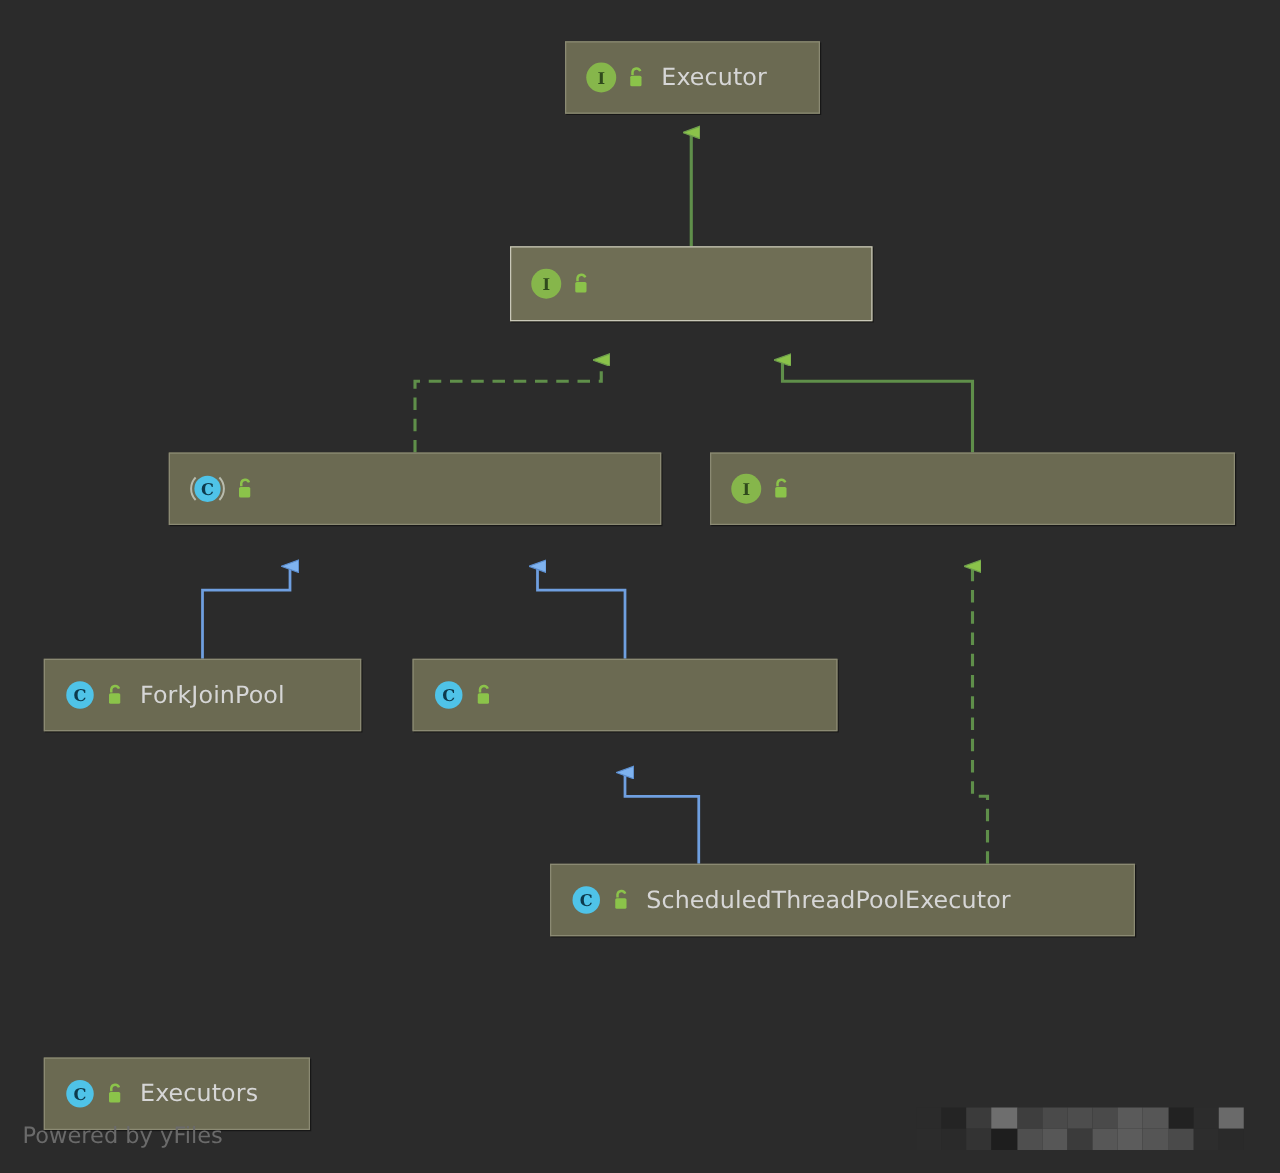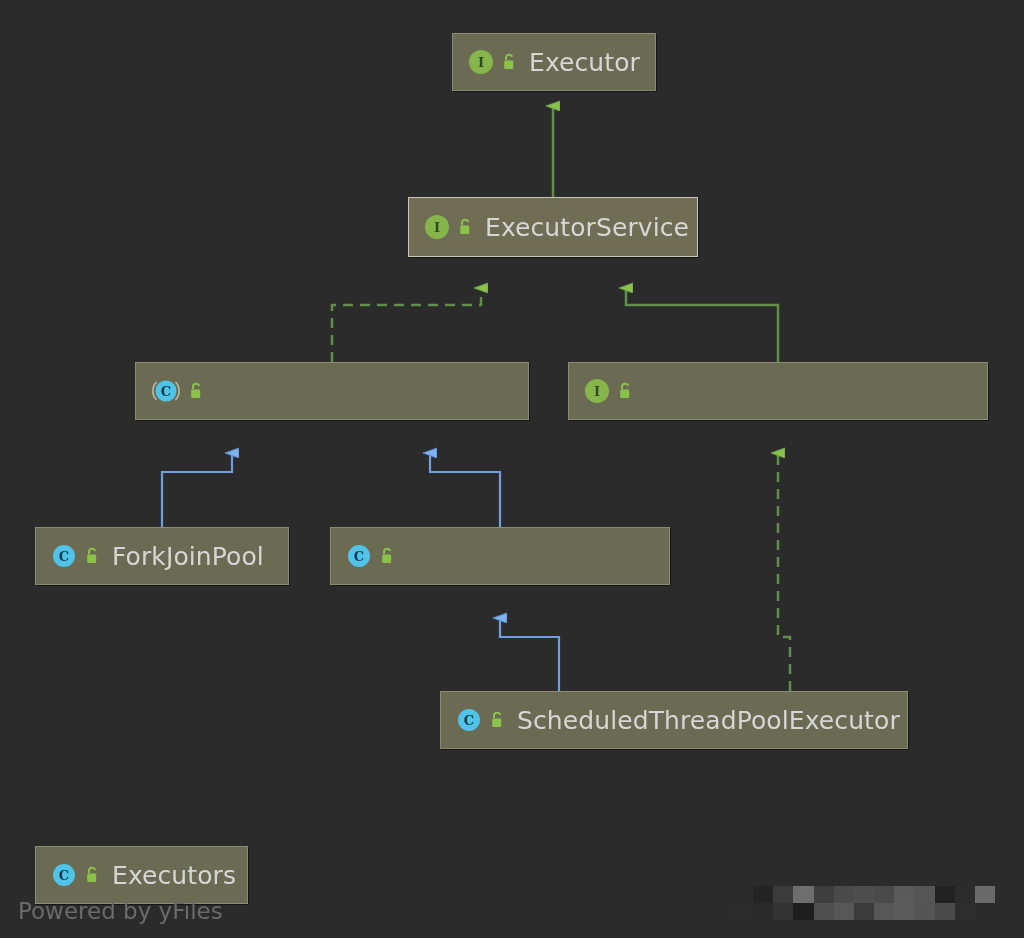--- a/index.html
+++ b/index.html
@@ -25,30 +25,30 @@
     background:#6f6e55;
   }
   .node .ic{
     flex:0 0 auto;display:block;margin-right:7px;
   }
   .node .lock{
     flex:0 0 auto;display:block;margin-right:11px;
   }
   .node .lbl{
     color:#d6d6d6;
-    font-size:25px;
+    font-size:19px;
     line-height:1;
     white-space:nowrap;
     letter-spacing:0.1px;
   }
   .watermark{
     position:absolute;
     left:18px;top:900px;
     color:#6a6a6a;
-    font-size:23px;
+    font-size:18px;
     line-height:1;
     white-space:nowrap;
   }
   .mosaic{
     position:absolute;
     left:733px;top:886px;
     width:262px;height:34px;
     display:grid;
     grid-template-columns:repeat(13,1fr);
     grid-template-rows:repeat(2,1fr);
@@ -120,21 +120,20 @@
 
   <div class="node selected" style="left:408px;top:197px;width:290px;height:60px;">
     <svg class="ic" width="28" height="28" viewBox="0 0 28 28">
       <circle cx="14" cy="14" r="12" fill="#8bc34a" opacity="0.85"></circle>
       <text x="14" y="19" text-anchor="middle" font-family="DejaVu Serif, serif" font-size="13" font-weight="bold" fill="#2f4a1c">I</text>
     </svg>
     <svg class="lock" width="16" height="20" viewBox="0 0 16 20">
       <path d="M4 8 V5.5 a3.2 3.2 0 0 1 6.2 -0.6" fill="none" stroke="#8bc34a" stroke-width="2"></path>
       <rect x="2.2" y="8.5" width="9" height="8.5" rx="1.3" fill="#8bc34a"></rect>
     </svg>
-    <span class="lbl">ExecutorService</span>
   </div>
 
   <div class="node" style="left:135px;top:362px;width:394px;height:58px;">
     <svg class="ic" width="32" height="28" viewBox="0 0 32 28">
       <circle cx="16" cy="14" r="10.5" fill="#4fc3e8"></circle>
       <text x="16" y="19" text-anchor="middle" font-family="DejaVu Serif, serif" font-size="13" font-weight="bold" fill="#0d3a4d">C</text>
       <path d="M6.5 5 a13 13 0 0 0 0 18" fill="none" stroke="#b9bcae" stroke-width="1.6"></path>
       <path d="M25.5 5 a13 13 0 0 1 0 18" fill="none" stroke="#b9bcae" stroke-width="1.6"></path>
     </svg>
     <svg class="lock" width="16" height="20" viewBox="0 0 16 20">

